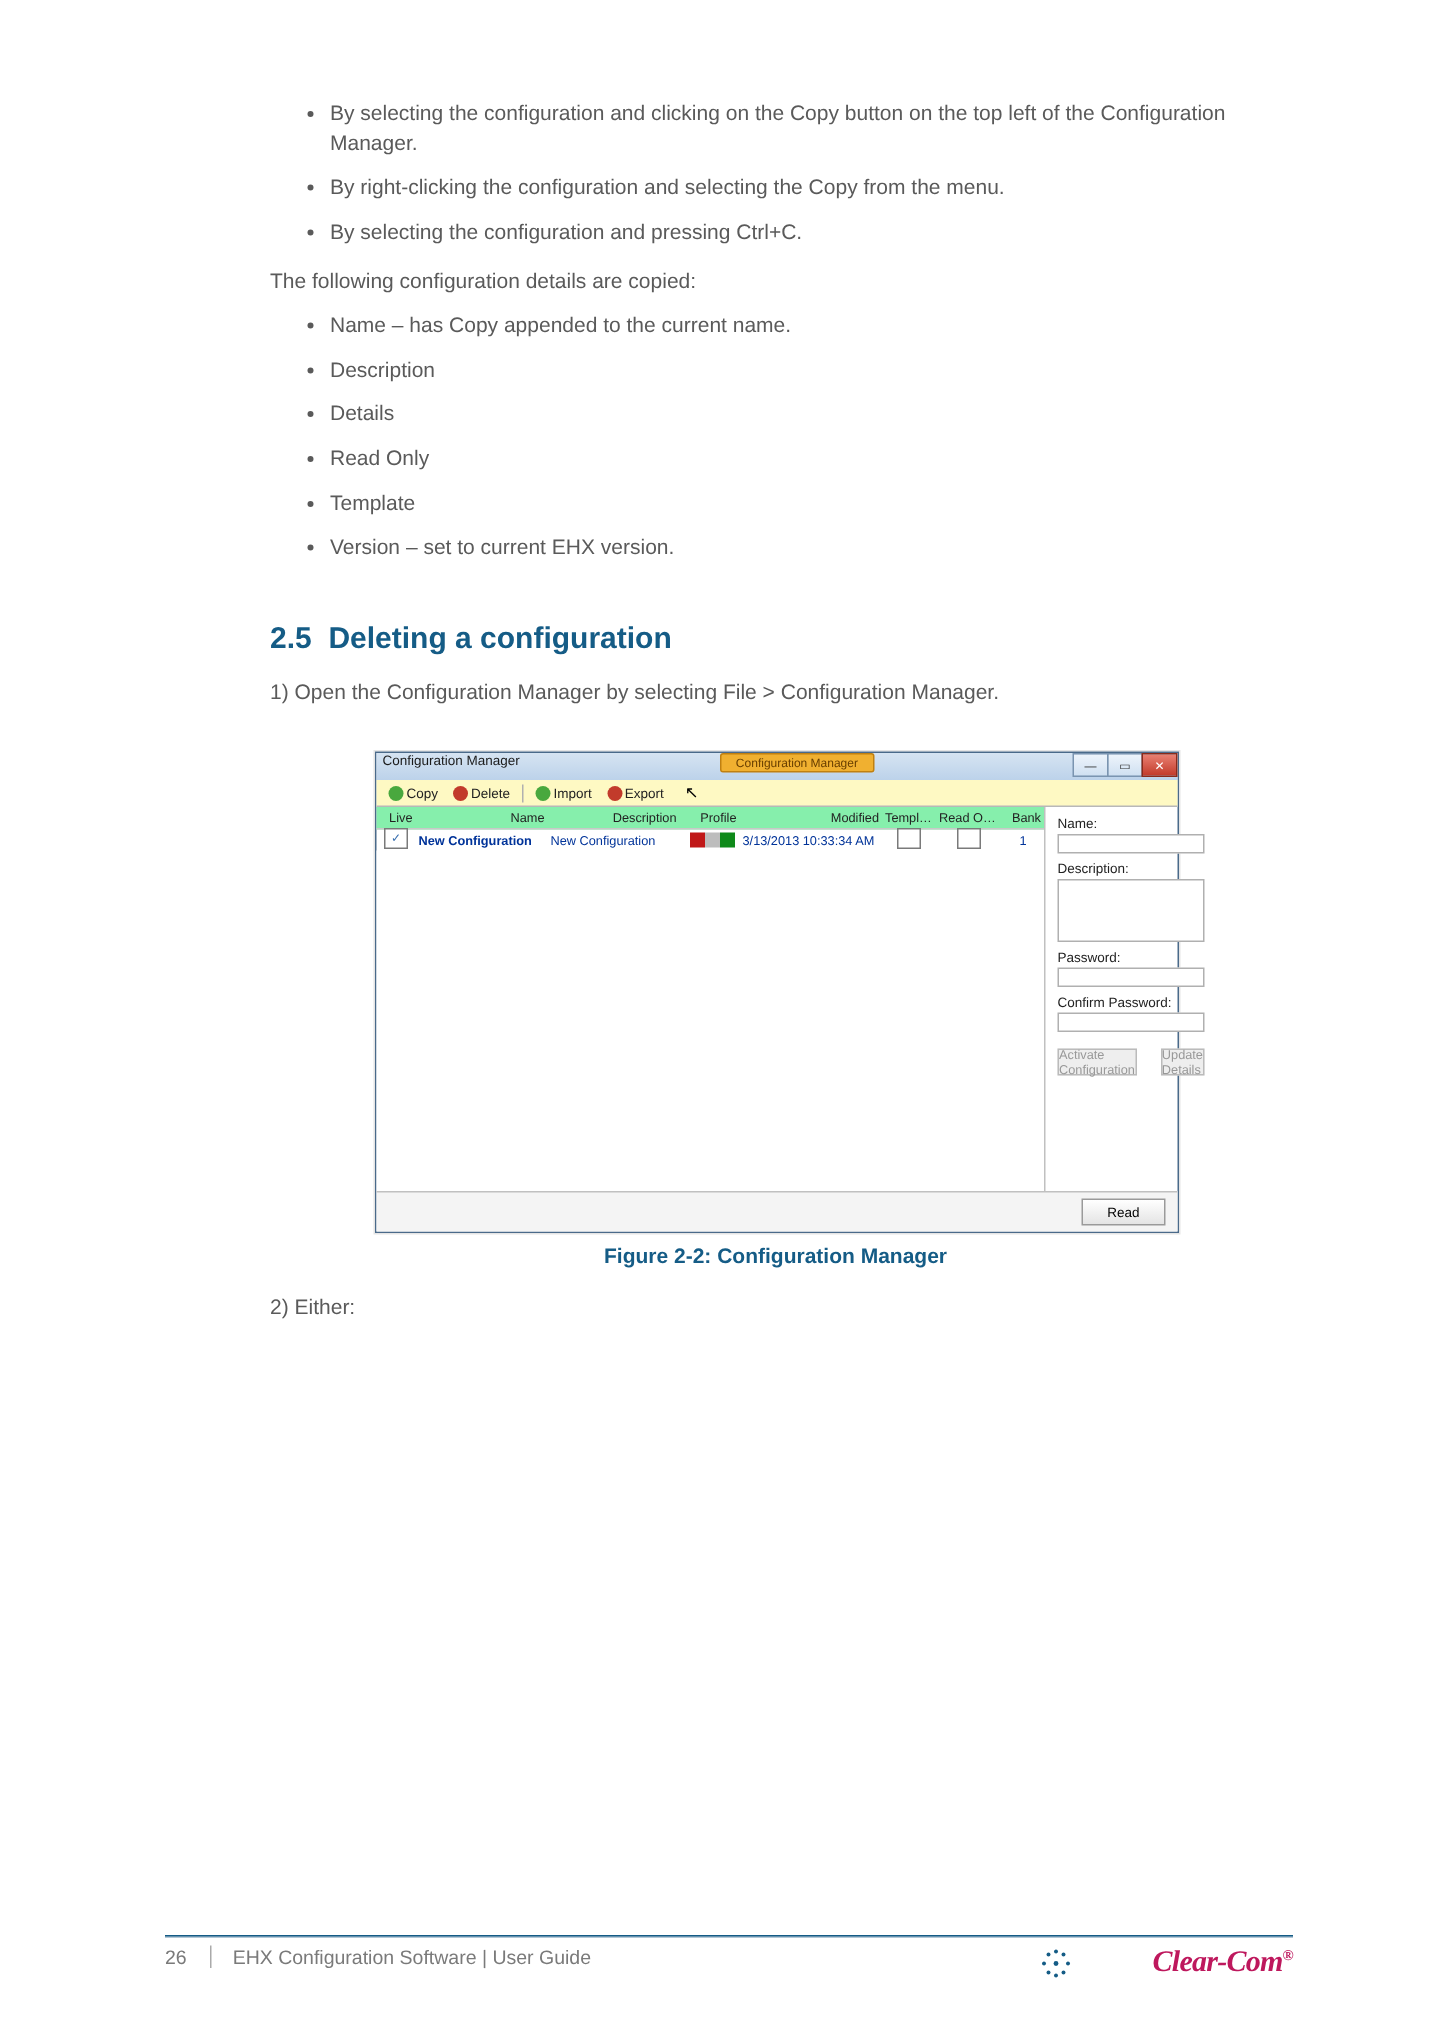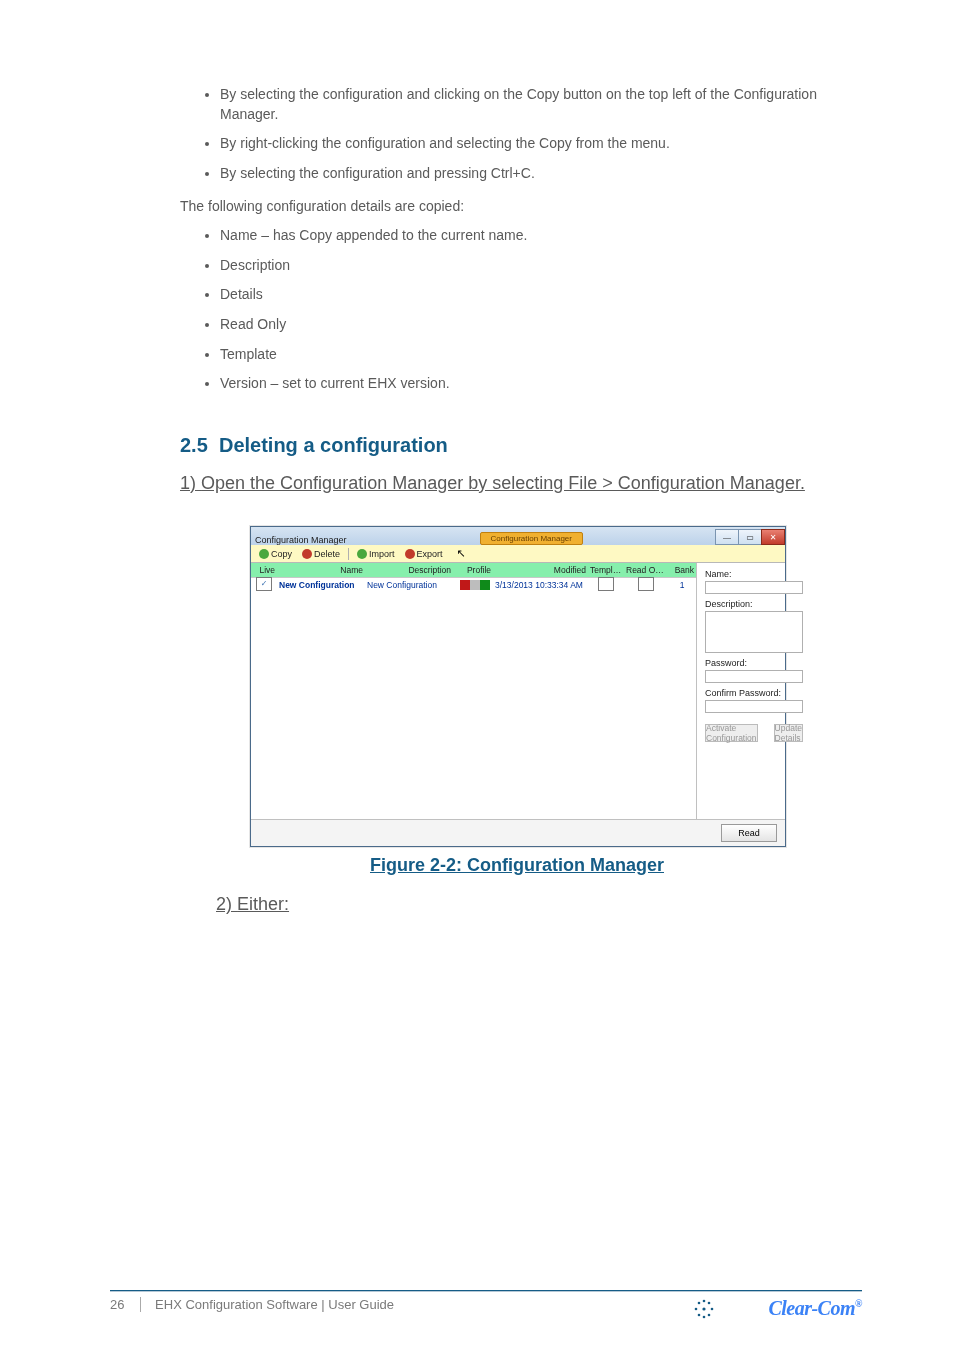--- a/index.html
+++ b/index.html
@@ -6,21 +6,21 @@
     margin: 0;
     font-family: Arial, Helvetica, sans-serif;
     background: #ffffff;
     color: #000;
   }
   .page {
     width: 954px;
     height: 1350px;
     position: relative;
     box-sizing: border-box;
-    padding: 75px 100px 40px 180px;
+    padding: 56px 100px 40px 180px;
   }
   ul.bullets {
     margin: 0 0 0 40px;
     padding: 0;
     list-style: disc;
   }
   ul.bullets > li {
     margin: 10px 0 10px 0;
     font-size: 14px;
     line-height: 1.4;
@@ -32,40 +32,39 @@
     margin: 14px 0 8px 0;
     line-height: 1.35;
   }
   h2.numbered {
     font-size: 20px;
     font-weight: bold;
     color: #155c86;
     margin: 40px 0 14px 0;
   }
   .step-text {
-    font-size:18px;
+    font-size:14px;
     color:#5a5a5a;
     line-height:1.4;
     margin:6px 0;
-    text-decoration:underline;
   }
 
   
   .win-wrap {
     width: 534px;
     margin: 30px 0 0 70px;
     border: 1px solid #4a6a8a;
     font-family: "Segoe UI", Tahoma, sans-serif;
     font-size: 9px;
     box-shadow: 0 0 0 1px rgba(0,0,0,0.1);
     background:#fff;
   }
   .win-title {
     display:flex;
-    align-items:flex-end;
+    align-items:flex-start;
     height:18px;
     background: linear-gradient(#d6e4f2,#bcd2ea);
     padding-left:4px;
   }
   .win-title-text {
     font-size:9px;
     color:#1b1b1b;
     flex: 0 0 auto;
   }
   .win-title-center {
@@ -237,21 +236,21 @@
     gap:6px;
   }
   .logo-dots {
     width:20px;height:20px;display:block;
   }
   .logo-text {
     font-family: Georgia, 'Times New Roman', serif;
     font-style: italic;
     font-weight: bold;
     font-size: 20px;
-    color:#3b82f6;
+    color:#be185d;
     letter-spacing:-0.5px;
     margin-left:48px;
   }
   .logo-text sup { font-size:10px; font-style:normal; }
 </style>
 </head>
 <body>
 
 <div class="page">
 
@@ -368,21 +367,21 @@
       </div>
     </div>
 
     <div class="win-footer">
       <div class="btn-close">Read</div>
     </div>
   </div>
 
   <div class="step-text" style="text-align:center;font-weight:bold;color:#155c86;">Figure 2-2: Configuration Manager</div>
 
-  <div class="step-text" style="margin-top:14px;margin-left:36px;">
+  <div class="step-text" style="margin-top:14px;">
     <span>2)</span>&nbsp;<span>Either:</span>
   </div>
 
   <div class="page-footer">
     <div class="foot-line"></div>
     <div class="foot-line-grey"></div>
     <div class="foot-row">
       <div class="foot-left">
         <span class="pg">26</span>
         <span>EHX Configuration Software | User Guide</span>

